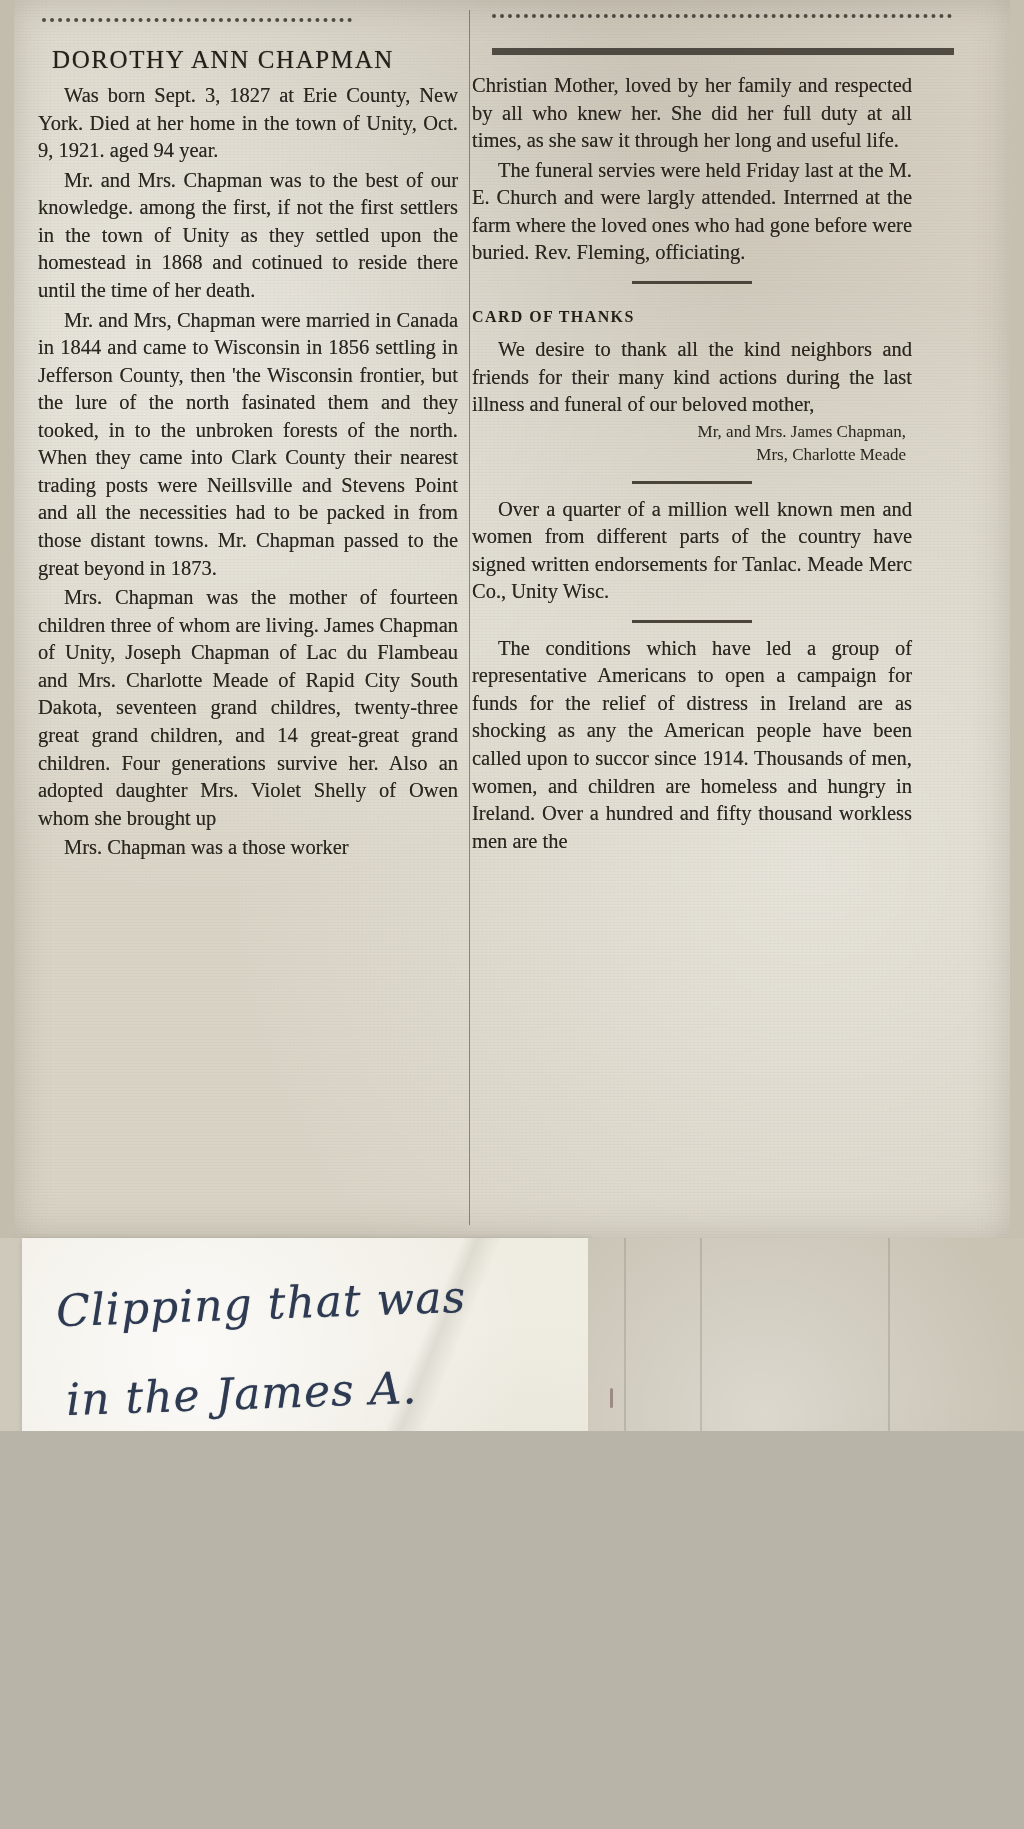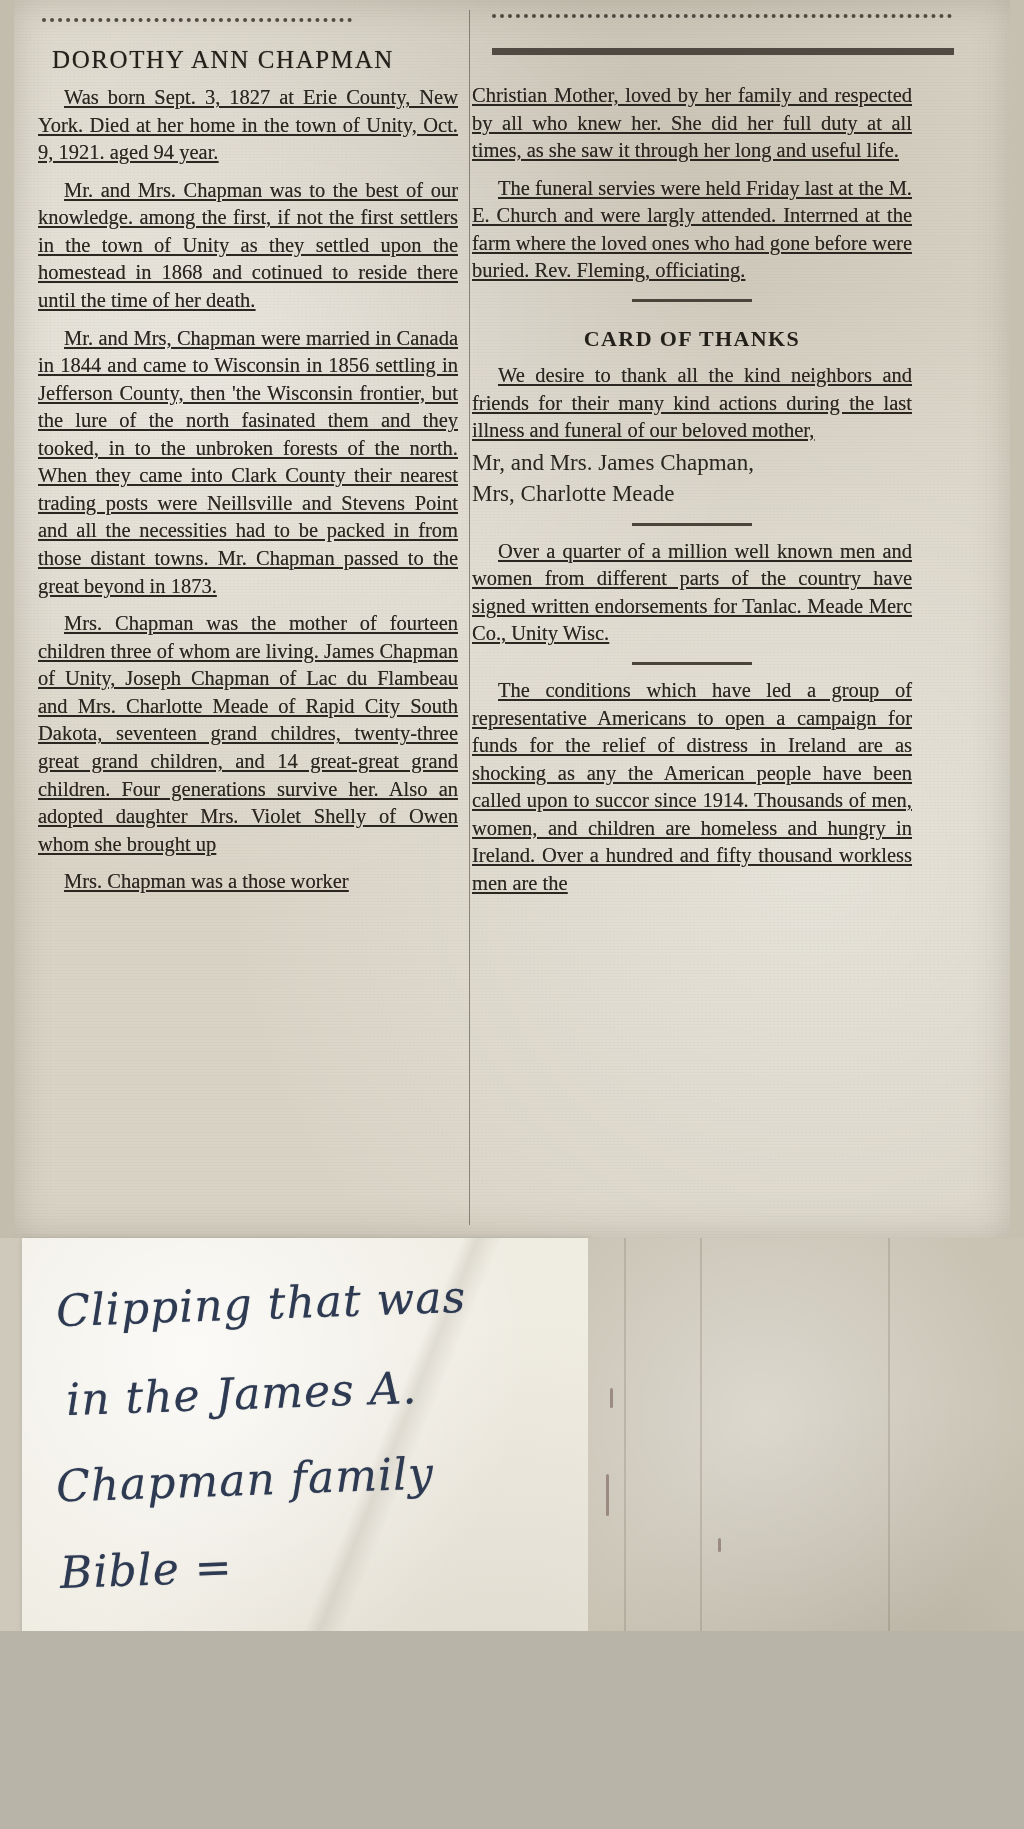--- a/index.html
+++ b/index.html
@@ -3,21 +3,21 @@
 <meta charset="utf-8">
 <style>
   html, body {
     margin: 0;
     padding: 0;
     background: #b9b4a8;
   }
   #page {
     position: relative;
     width: 1024px;
-    height: 1631px;
+    height: 1431px;
     overflow: hidden;
     background: #cfc9bc;
   }
 
   
   .clipping {
     position: absolute;
     left: 14px;
     top: 0px;
     width: 996px;
@@ -62,43 +62,42 @@
   .headline {
     font-family: "Liberation Serif", serif;
     font-size: 25px;
     letter-spacing: 1.6px;
     margin: 46px 0 8px 14px;
     color: #231f19;
     text-shadow: 0 0 1px rgba(0,0,0,.45);
   }
   .sub-headline {
     font-family: "Liberation Serif", serif;
-    font-size: 22px;
+    font-size: 16px;
     letter-spacing: 1.4px;
-    text-align: center;
     margin: 24px 0 10px 0;
     color: #231f19;
     font-weight: bold;
   }
 
   p.body {
     font-size: 20.5px;
     line-height: 1.345;
     text-align: justify;
-    margin: 10px 0 2px 0;
+    margin: 0 0 2px 0;
     text-indent: 26px;
     color: #2a2620;
     text-shadow: 0 0 .6px rgba(25,22,17,.5);
-    text-decoration: underline;
   }
   p.body.noindent { text-indent: 0; }
 
   .sig {
-    font-size: 23px;
+    font-size: 17px;
     line-height: 1.35;
+    text-align: right;
     margin: 0;
     color: #2a2620;
     padding-right: 6px;
   }
 
   .hr-dash {
     width: 120px;
     height: 0;
     border-top: 3px solid #4a443a;
     margin: 14px auto 12px auto;

